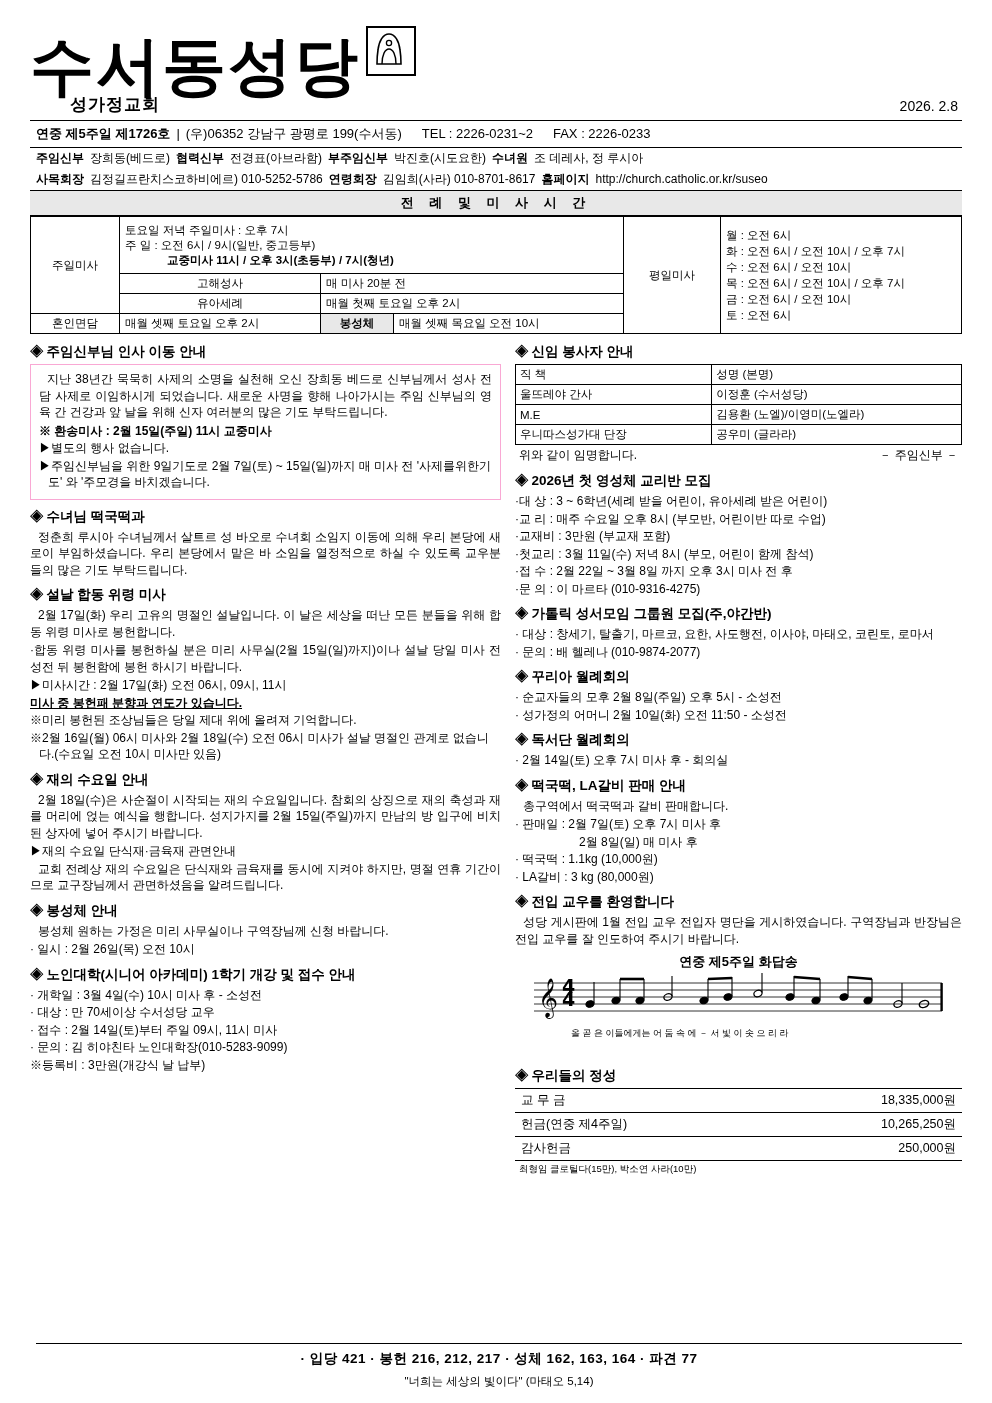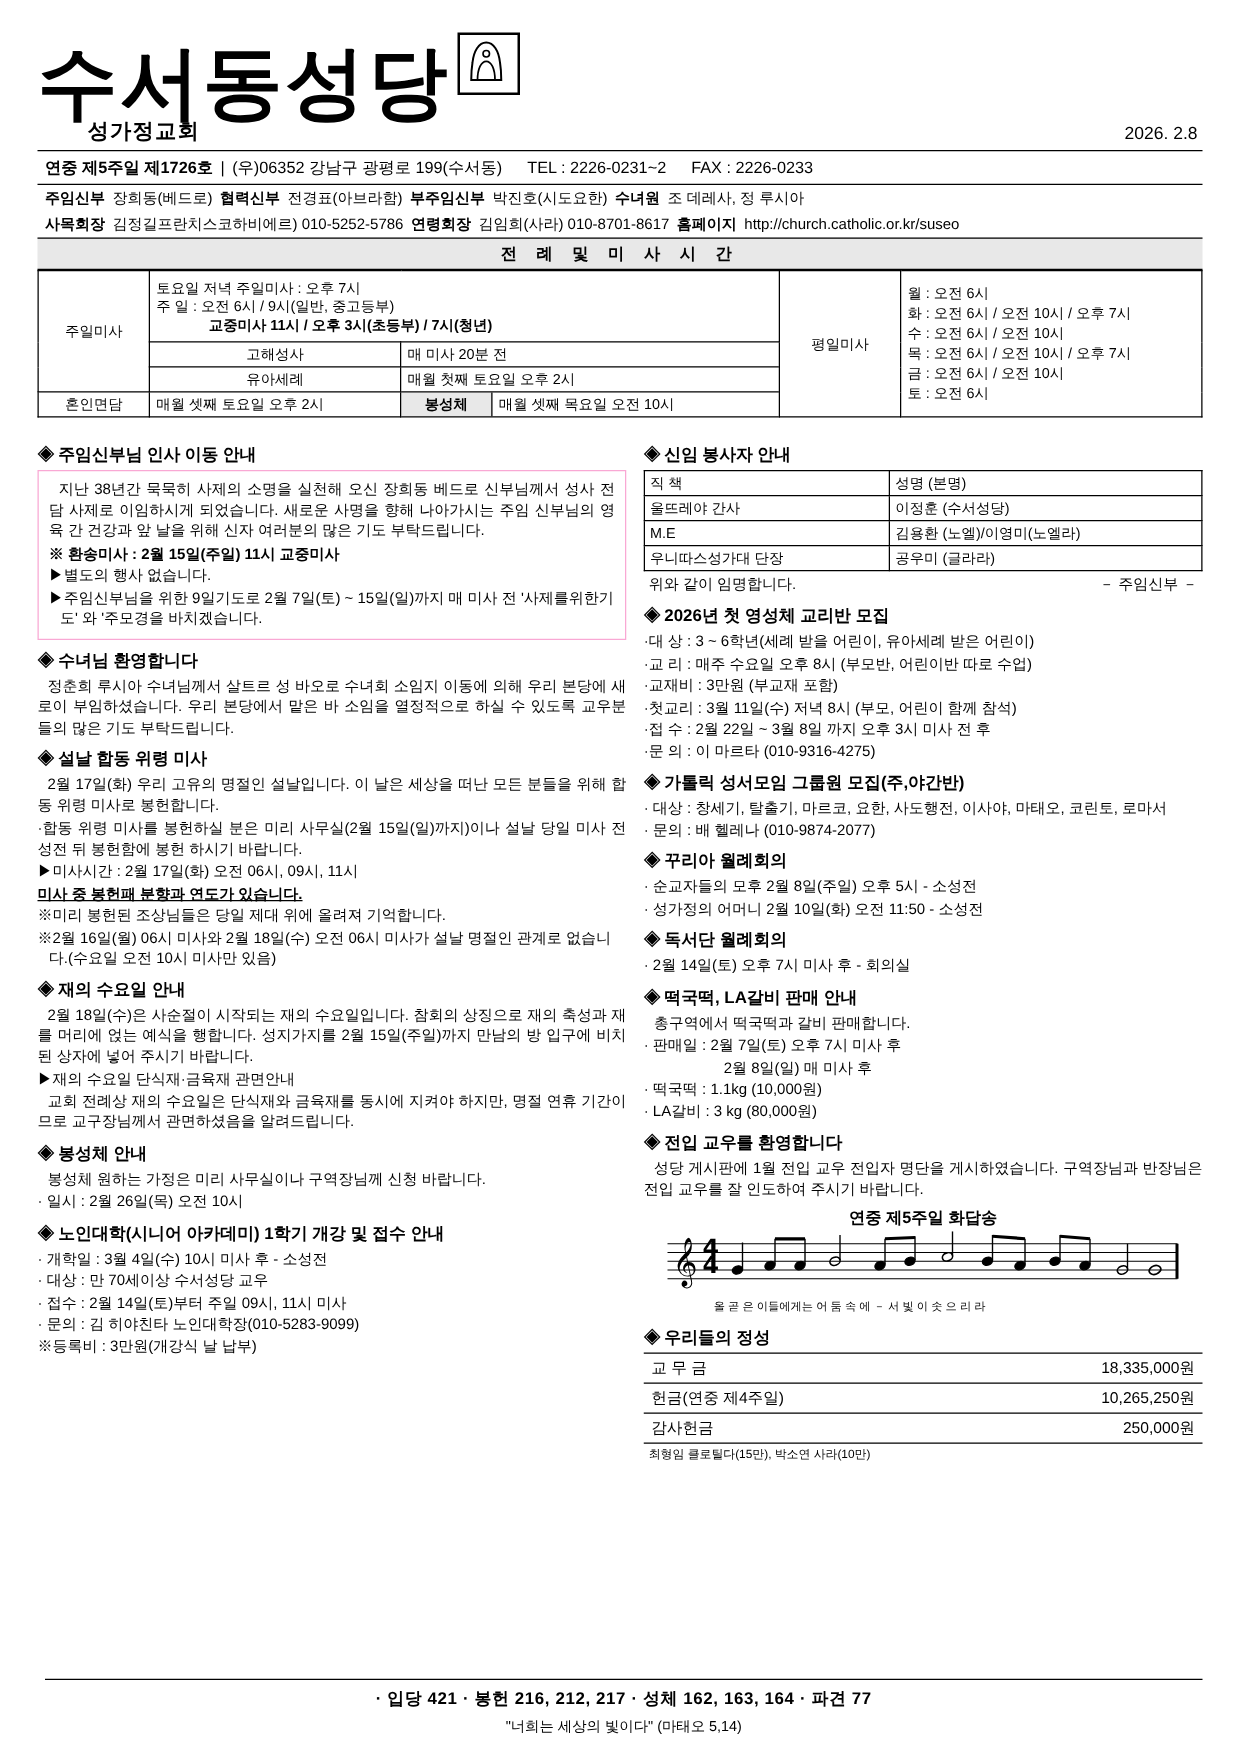--- a/index.html
+++ b/index.html
@@ -108,21 +108,21 @@
   }
   .col { width: 50%; }
   .col.left { width: 472px; }
   .col.right { width: 448px; }
   h3.sec {
     font-size: 13.5px;
     font-weight: bold;
     margin: 9px 0 4px 0;
     line-height: 16px;
   }
-  h3.sec:first-child { margin-top: 12px; font-family: Liberation Serif, serif; }
+  h3.sec:first-child { margin-top: 0; }
   h3.sec .bullet { margin-right: 3px; }
   p.body {
     margin: 0 0 2px 0;
     font-size: 12px;
     line-height: 16.5px;
     text-align: justify;
     text-indent: 8px;
   }
   p.body.noind { text-indent: 0; }
   ul.lines { margin: 0; padding: 0; list-style: none; }
@@ -318,21 +318,21 @@
       <div class="boxed">
         <p class="body">지난 38년간 묵묵히 사제의 소명을 실천해 오신 장희동 베드로 신부님께서 성사 전담 사제로 이임하시게 되었습니다. 새로운 사명을 향해 나아가시는 주임 신부님의 영육 간 건강과 앞 날을 위해 신자 여러분의 많은 기도 부탁드립니다.</p>
         <ul class="lines">
           <li class="bold">※ 환송미사 : 2월 15일(주일) 11시 교중미사</li>
           <li>▶별도의 행사 없습니다.</li>
           <li>▶주임신부님을 위한 9일기도로 2월 7일(토) ~ 15일(일)까지 매 미사 전 '사제를위한기도' 와  '주모경을 바치겠습니다.</li>
         </ul>
       </div>
 
       <h3 class="sec">
-        <span class="bullet">◈</span><span>수녀님 환영합니다</span>
+        <span class="bullet">◈</span><span>수녀님 떡국떡과</span>
       </h3>
       <p class="body">정춘희 루시아 수녀님께서 살트르 성 바오로 수녀회 소임지 이동에 의해 우리 본당에 새로이 부임하셨습니다. 우리 본당에서 맡은 바 소임을 열정적으로 하실 수 있도록 교우분들의 많은 기도 부탁드립니다.</p>
 
       <h3 class="sec">
         <span class="bullet">◈</span><span>설날 합동 위령 미사</span>
       </h3>
       <p class="body">2월 17일(화) 우리 고유의 명절인 설날입니다. 이 날은 세상을 떠난 모든 분들을 위해 합동 위령 미사로 봉헌합니다.</p>
       <p class="body noind">·합동 위령 미사를 봉헌하실 분은 미리 사무실(2월 15일(일)까지)이나 설날 당일 미사 전 성전 뒤 봉헌함에 봉헌 하시기 바랍니다.</p>
       <ul class="lines">
         <li>▶미사시간 : 2월 17일(화) 오전 06시, 09시, 11시</li>
@@ -519,21 +519,21 @@
             </g>
           <g>
               <ellipse cx="396" cy="31" rx="4.8" ry="3.4" transform="rotate(-20 396 31)" fill="none" stroke-width="1.4"></ellipse>
             </g>
         </g>
       </svg>
       <div class="lyric-row">
         <span>올 곧 은 이들에게는      어 둠 속  에 －  서   빛 이 솟 으 리 라</span>
       </div>
 
-      <h3 class="sec" style="margin-top:10px;">
+      <h3 class="sec" style="margin-top:28px;">
         <span class="bullet">◈</span><span>우리들의 정성</span>
       </h3>
       <table class="offer">
         <tbody>
             <tr>
           <td>교 무 금</td>
           <td class="amt">18,335,000원</td>
         </tr>
         <tr>
           <td>헌금(연중 제4주일)</td>

